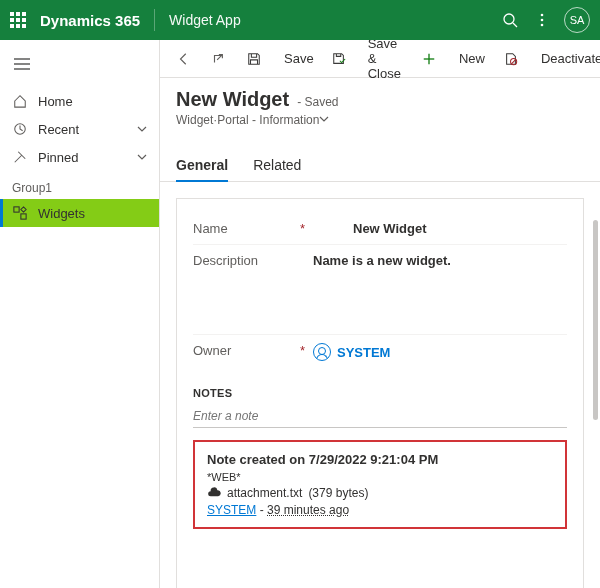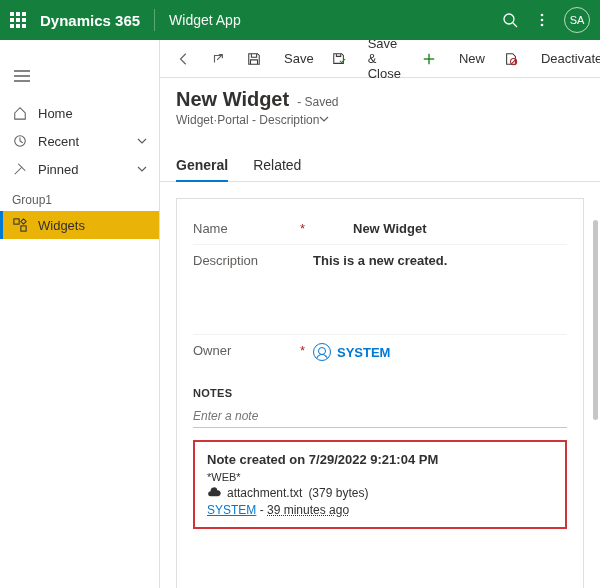--- a/index.html
+++ b/index.html
@@ -7,28 +7,28 @@
   .topbar { height: 40px; background: #15803d; color: #fff; display: flex; align-items: center; padding: 0 10px; }
   .waffle { width: 16px; height: 16px; display: grid; grid-template-columns: repeat(3,4px); grid-template-rows: repeat(3,4px); gap: 2px; margin-right: 14px; cursor: pointer; }
   .waffle span { background: #fff; width: 4px; height: 4px; }
   .brand { font-weight: 600; font-size: 15px; }
   .divider-v { width: 1px; height: 22px; background: rgba(255,255,255,.3); margin: 0 14px; }
   .appname { font-size: 14px; opacity: .95; }
   .top-spacer { flex: 1; }
   .top-icon { width: 32px; height: 32px; display: flex; align-items: center; justify-content: center; cursor: pointer; color: #fff; }
   .avatar { width: 26px; height: 26px; border: 1px solid rgba(255,255,255,.7); border-radius: 50%; display:flex; align-items:center; justify-content:center; font-size: 11px; margin-left: 6px; cursor:pointer;}
   .shell { display:flex; height: 548px; }
-  .nav { width: 160px; border-right: 1px solid #e1dfdd; background:#fff; padding-top: 16px; }
+  .nav { width: 160px; border-right: 1px solid #e1dfdd; background:#fff; padding-top: 4px; }
   .hamb { padding: 12px 14px; cursor:pointer; }
   .hamb svg { width: 16px; height: 16px; }
   .nav-item, .nav-group, .nav-active { display:flex; align-items:center; padding: 6px 12px; font-size: 13px; cursor:pointer; position:relative; }
   .nav-item .ic, .nav-active .ic { width: 16px; height: 16px; margin-right: 10px; display:flex; align-items:center; justify-content:center; color:#605e5c; }
   .nav-item .chev { margin-left: auto; color:#605e5c; }
   .nav-group { font-size: 12px; color:#605e5c; padding: 10px 12px 4px; cursor:default; }
-  .nav-active { background:#eab308; }
+  .nav-active { background:#84cc16; }
   .nav-active::before { content:""; position:absolute; left:0; top:0; bottom:0; width:3px; background:#0078d4; }
   .nav-active .ic { color:#323130; }
   .nav-active .lbl { font-weight: 400; }
   .main { flex:1; position:relative; background:#fff; overflow:hidden; }
   .cmdbar { height: 38px; border-bottom:1px solid #e1dfdd; display:flex; align-items:center; padding: 0 8px; gap: 2px; }
   .cmd { display:flex; align-items:center; padding: 4px 8px; font-size: 13px; cursor:pointer; gap:22px; color:#323130; }
   .cmd .ci { width:16px; height:16px; display:flex; align-items:center; justify-content:center; }
   .header { padding: 10px 16px 0; }
   .title-row { display:flex; align-items:baseline; gap:8px; }
   .title { font-size: 20px; font-weight: 600; }
@@ -214,21 +214,21 @@
     </div>
 
     <div class="header">
       <div class="title-row">
         <span class="title">New Widget</span>
         <span class="saved">- Saved</span>
       </div>
       <div class="crumbs">
         <span>Widget</span>
         <span>·</span>
-        <span>Portal - Description</span>
+        <span>Portal - Information</span>
         <span><svg width="10" height="10" viewBox="0 0 10 10" fill="none" stroke="#605e5c" stroke-width="1.2">
               <path d="M1 3 L5 7 L9 3"></path>
             </svg></span>
       </div>
     </div>
 
     <div class="tabs">
       <div class="tab active"><span>General</span></div>
       <div class="tab"><span>Related</span></div>
     </div>
@@ -238,21 +238,21 @@
         <div class="flabel">
             <span>Name</span>
             <span class="freq">*</span>
           </div>
         <div class="fval">New Widget</div>
       </div>
       <div class="frow" style="min-height:90px">
         <div class="flabel">
             <span>Description</span>
           </div>
-        <div class="fval">This is a new created.</div>
+        <div class="fval">Name is a new widget.</div>
       </div>
       <div class="frow">
         <div class="flabel">
             <span>Owner</span>
             <span class="freq">*</span>
           </div>
         <div class="owner-val">
           <span class="owner-circ"></span>
           <span>SYSTEM</span>
         </div>

